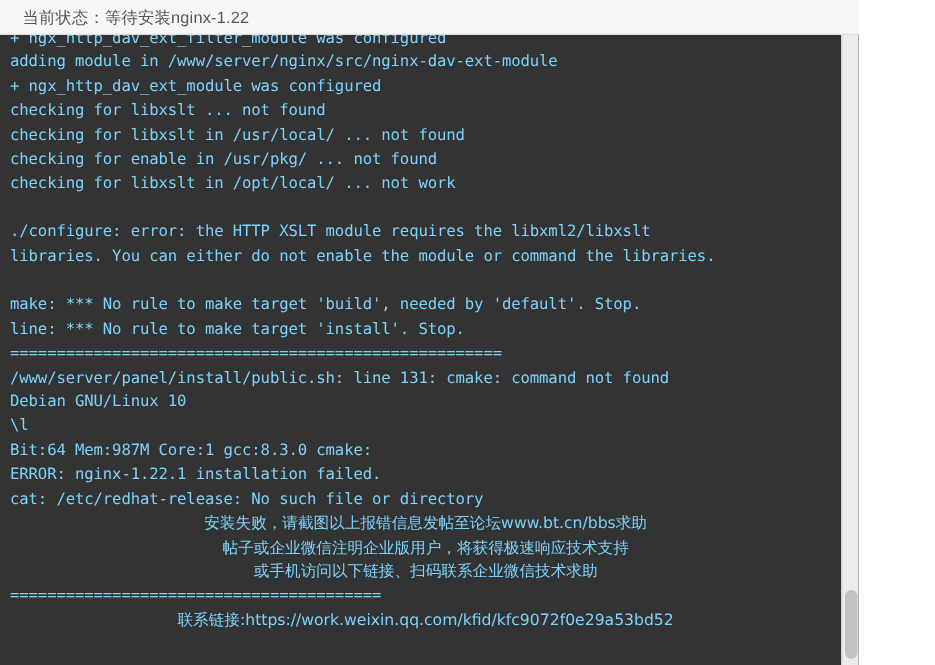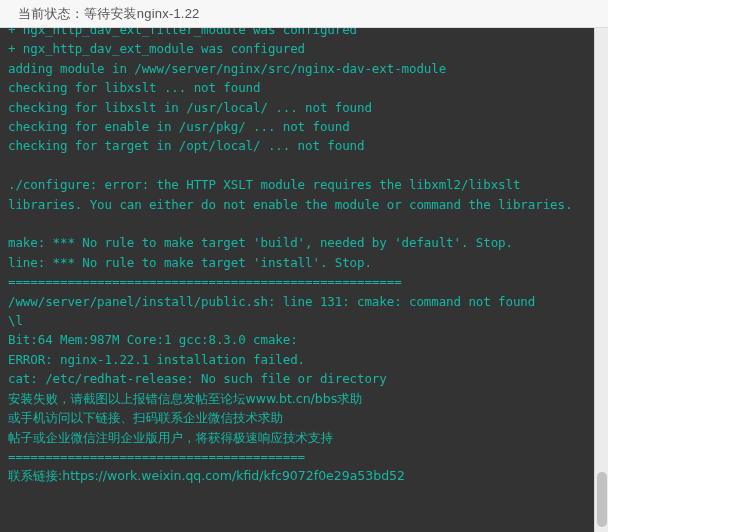--- a/index.html
+++ b/index.html
@@ -7,21 +7,21 @@
     padding: 0;
   }
   body {
     width: 748px;
     height: 532px;
     overflow: hidden;
     background: #ffffff;
     font-family: "Liberation Sans", sans-serif;
   }
   .app-window {
-    width: 608px;
+    width: 687px;
     height: 532px;
     position: relative;
     box-sizing: border-box;
     display: flex;
     flex-direction: column;
     background: #f7f7f7;
   }
   
   .status-header {
     height: 28px;
@@ -52,37 +52,38 @@
     flex: 1;
     box-sizing: border-box;
     padding: 3px 0 0 8px;
     overflow: hidden;
     background: #333333;
   }
   .term-line {
     font-family: "DejaVu Sans Mono", "Liberation Mono", monospace;
     font-size: 12.5px;
     line-height: 19.4px;
-    color: #14b8a6;
+    color: #7dd3fc;
     white-space: pre;
     letter-spacing: -0.1px;
   }
   .term-line.clipped {
     
     margin-top: -11px;
     height: 19.4px;
     overflow: hidden;
   }
   .term-line.blank {
     color: transparent;
   }
   .term-line.cjk {
     font-family: "DejaVu Sans", "Liberation Sans", sans-serif;
     font-size: 12.5px;
     letter-spacing: 0;
+    text-align: center;
   }
   
   .scrollbar-track {
     width: 14px;
     min-width: 14px;
     background: #ececec;
     position: relative;
     border-left: 1px solid #d7d7d7;
     box-sizing: border-box;
   }
@@ -99,41 +100,42 @@
 
 <div class="app-window">
 
   <div class="status-header">
     <span class="status-header-text">当前状态：等待安装nginx-1.22</span>
   </div>
 
   <div class="terminal-wrap">
     <div class="terminal" id="terminal-output">
         <div class="term-line clipped">+ ngx_http_dav_ext_filter_module was configured</div>
+        <div class="term-line">adding module in /www/server/nginx/src/nginx-dav-ext-module</div>
         <div class="term-line">+ ngx_http_dav_ext_module was configured</div>
-        <div class="term-line">adding module in /www/server/nginx/src/nginx-dav-ext-module</div>
         <div class="term-line">checking for libxslt ... not found</div>
         <div class="term-line">checking for libxslt in /usr/local/ ... not found</div>
         <div class="term-line">checking for enable in /usr/pkg/ ... not found</div>
-        <div class="term-line">checking for target in /opt/local/ ... not found</div>
+        <div class="term-line">checking for libxslt in /opt/local/ ... not work</div>
         <div class="term-line blank">&nbsp;</div>
         <div class="term-line">./configure: error: the HTTP XSLT module requires the libxml2/libxslt</div>
         <div class="term-line">libraries. You can either do not enable the module or command the libraries.</div>
         <div class="term-line blank">&nbsp;</div>
         <div class="term-line">make: *** No rule to make target 'build', needed by 'default'. Stop.</div>
         <div class="term-line">line: *** No rule to make target 'install'. Stop.</div>
         <div class="term-line">=====================================================</div>
         <div class="term-line">/www/server/panel/install/public.sh: line 131: cmake: command not found</div>
+        <div class="term-line">Debian GNU/Linux 10</div>
         <div class="term-line">\l</div>
         <div class="term-line">Bit:64 Mem:987M Core:1 gcc:8.3.0 cmake:</div>
         <div class="term-line">ERROR: nginx-1.22.1 installation failed.</div>
         <div class="term-line">cat: /etc/redhat-release: No such file or directory</div>
         <div class="term-line cjk">安装失败，请截图以上报错信息发帖至论坛www.bt.cn/bbs求助</div>
+        <div class="term-line cjk">帖子或企业微信注明企业版用户，将获得极速响应技术支持</div>
         <div class="term-line cjk">或手机访问以下链接、扫码联系企业微信技术求助</div>
-        <div class="term-line cjk">帖子或企业微信注明企业版用户，将获得极速响应技术支持</div>
         <div class="term-line">========================================</div>
         <div class="term-line cjk">联系链接:https://work.weixin.qq.com/kfid/kfc9072f0e29a53bd52</div>
       </div>
     <div class="scrollbar-track">
       <div class="scrollbar-thumb" id="sb-thumb" style="top: 88%; height: 11%;"></div>
     </div>
   </div>
 
 </div>
 

